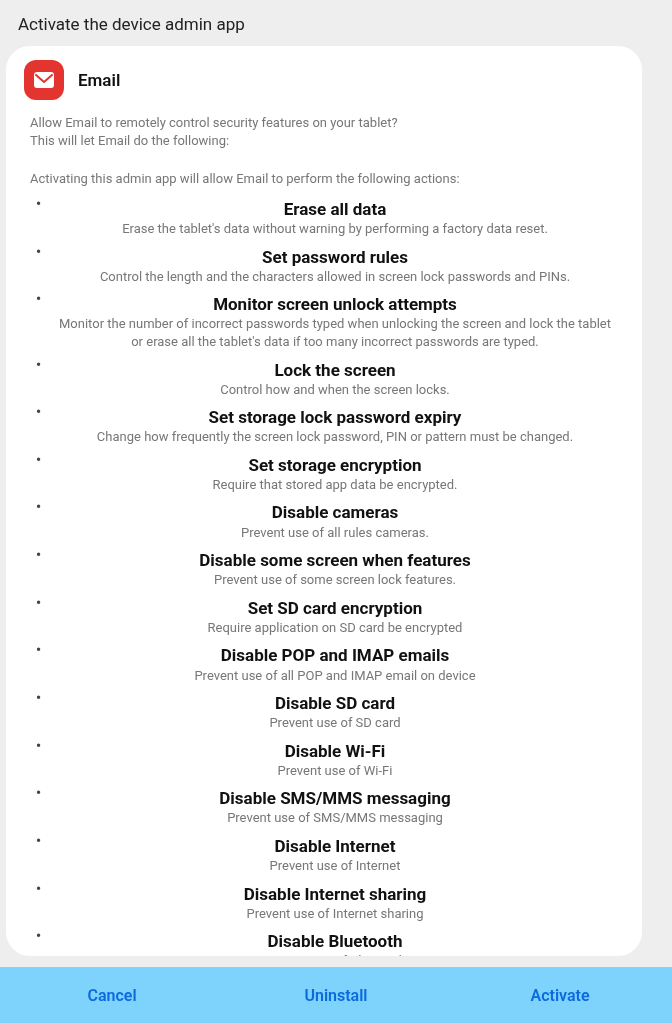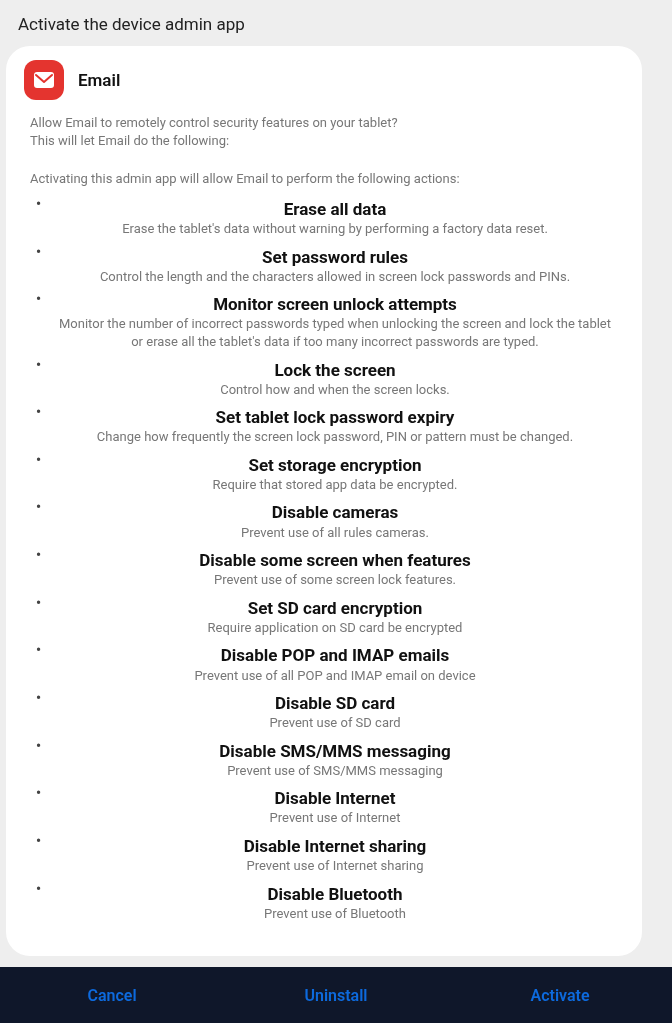--- a/index.html
+++ b/index.html
@@ -86,21 +86,21 @@
     font-size: 13px;
     color: #777;
     line-height: 1.35;
   }
   .button-bar {
     position: absolute;
     bottom: 0;
     left: 0;
     width: 672px;
     height: 56px;
-    background: #0f172a;
+    background: #7dd3fc;
     display: flex;
   }
   .button-bar button {
     flex: 1;
     border: none;
     background: transparent;
     font-size: 16px;
     font-weight: 600;
     color: #0d6add;
     cursor: pointer;
@@ -148,21 +148,21 @@
         </li>
         <li class="perm-item">
           <div class="perm-title">Monitor screen unlock attempts</div>
           <div class="perm-desc">Monitor the number of incorrect passwords typed when unlocking the screen and lock the tablet or erase all the tablet's data if too many incorrect passwords are typed.</div>
         </li>
         <li class="perm-item">
           <div class="perm-title">Lock the screen</div>
           <div class="perm-desc">Control how and when the screen locks.</div>
         </li>
         <li class="perm-item">
-          <div class="perm-title">Set tablet lock password expiry</div>
+          <div class="perm-title">Set storage lock password expiry</div>
           <div class="perm-desc">Change how frequently the screen lock password, PIN or pattern must be changed.</div>
         </li>
         <li class="perm-item">
           <div class="perm-title">Set storage encryption</div>
           <div class="perm-desc">Require that stored app data be encrypted.</div>
         </li>
         <li class="perm-item">
           <div class="perm-title">Disable cameras</div>
           <div class="perm-desc">Prevent use of all rules cameras.</div>
         </li>
@@ -174,20 +174,24 @@
           <div class="perm-title">Set SD card encryption</div>
           <div class="perm-desc">Require application on SD card be encrypted</div>
         </li>
         <li class="perm-item">
           <div class="perm-title">Disable POP and IMAP emails</div>
           <div class="perm-desc">Prevent use of all POP and IMAP email on device</div>
         </li>
         <li class="perm-item">
           <div class="perm-title">Disable SD card</div>
           <div class="perm-desc">Prevent use of SD card</div>
+        </li>
+        <li class="perm-item">
+          <div class="perm-title">Disable Wi-Fi</div>
+          <div class="perm-desc">Prevent use of Wi-Fi</div>
         </li>
         <li class="perm-item">
           <div class="perm-title">Disable SMS/MMS messaging</div>
           <div class="perm-desc">Prevent use of SMS/MMS messaging</div>
         </li>
         <li class="perm-item">
           <div class="perm-title">Disable Internet</div>
           <div class="perm-desc">Prevent use of Internet</div>
         </li>
         <li class="perm-item">

